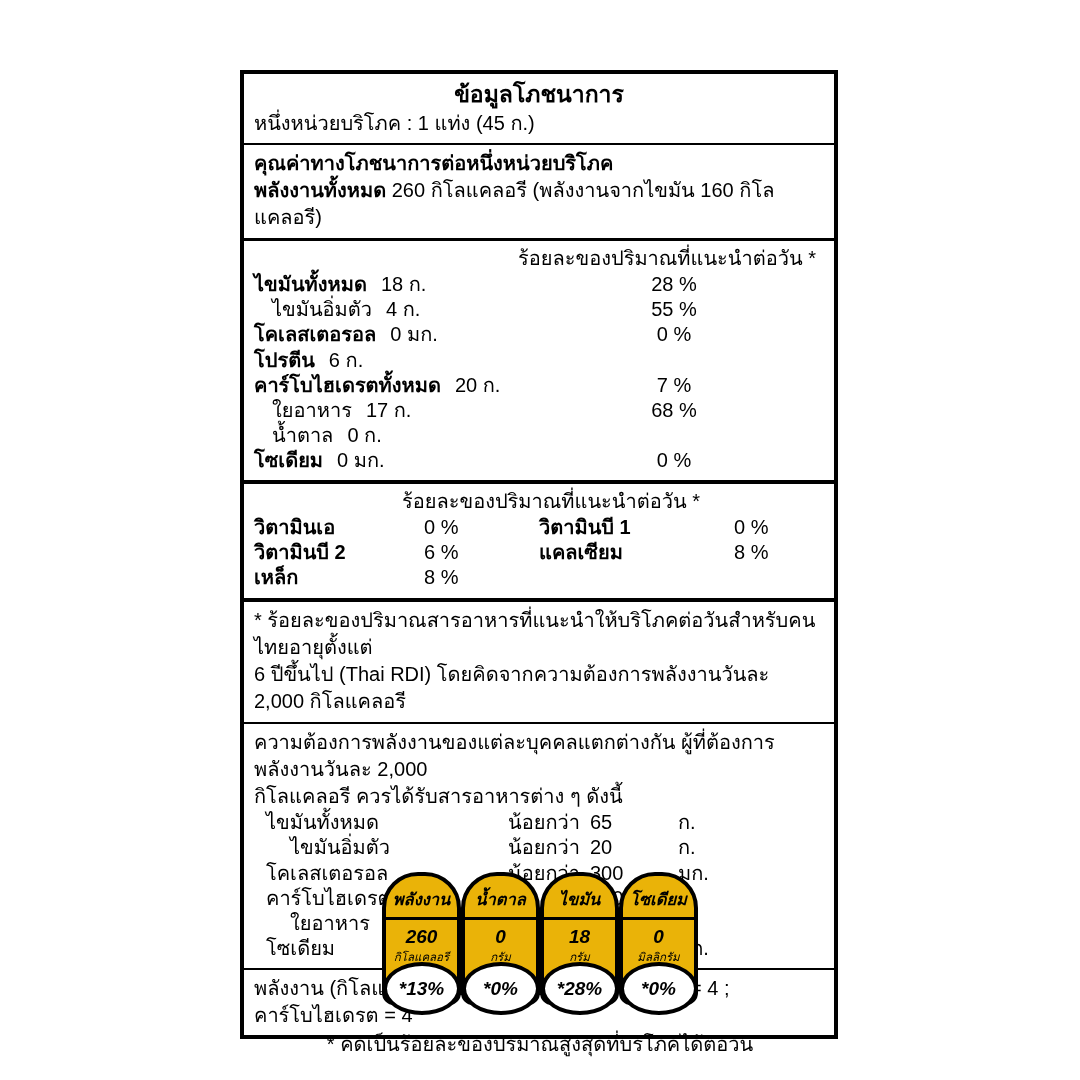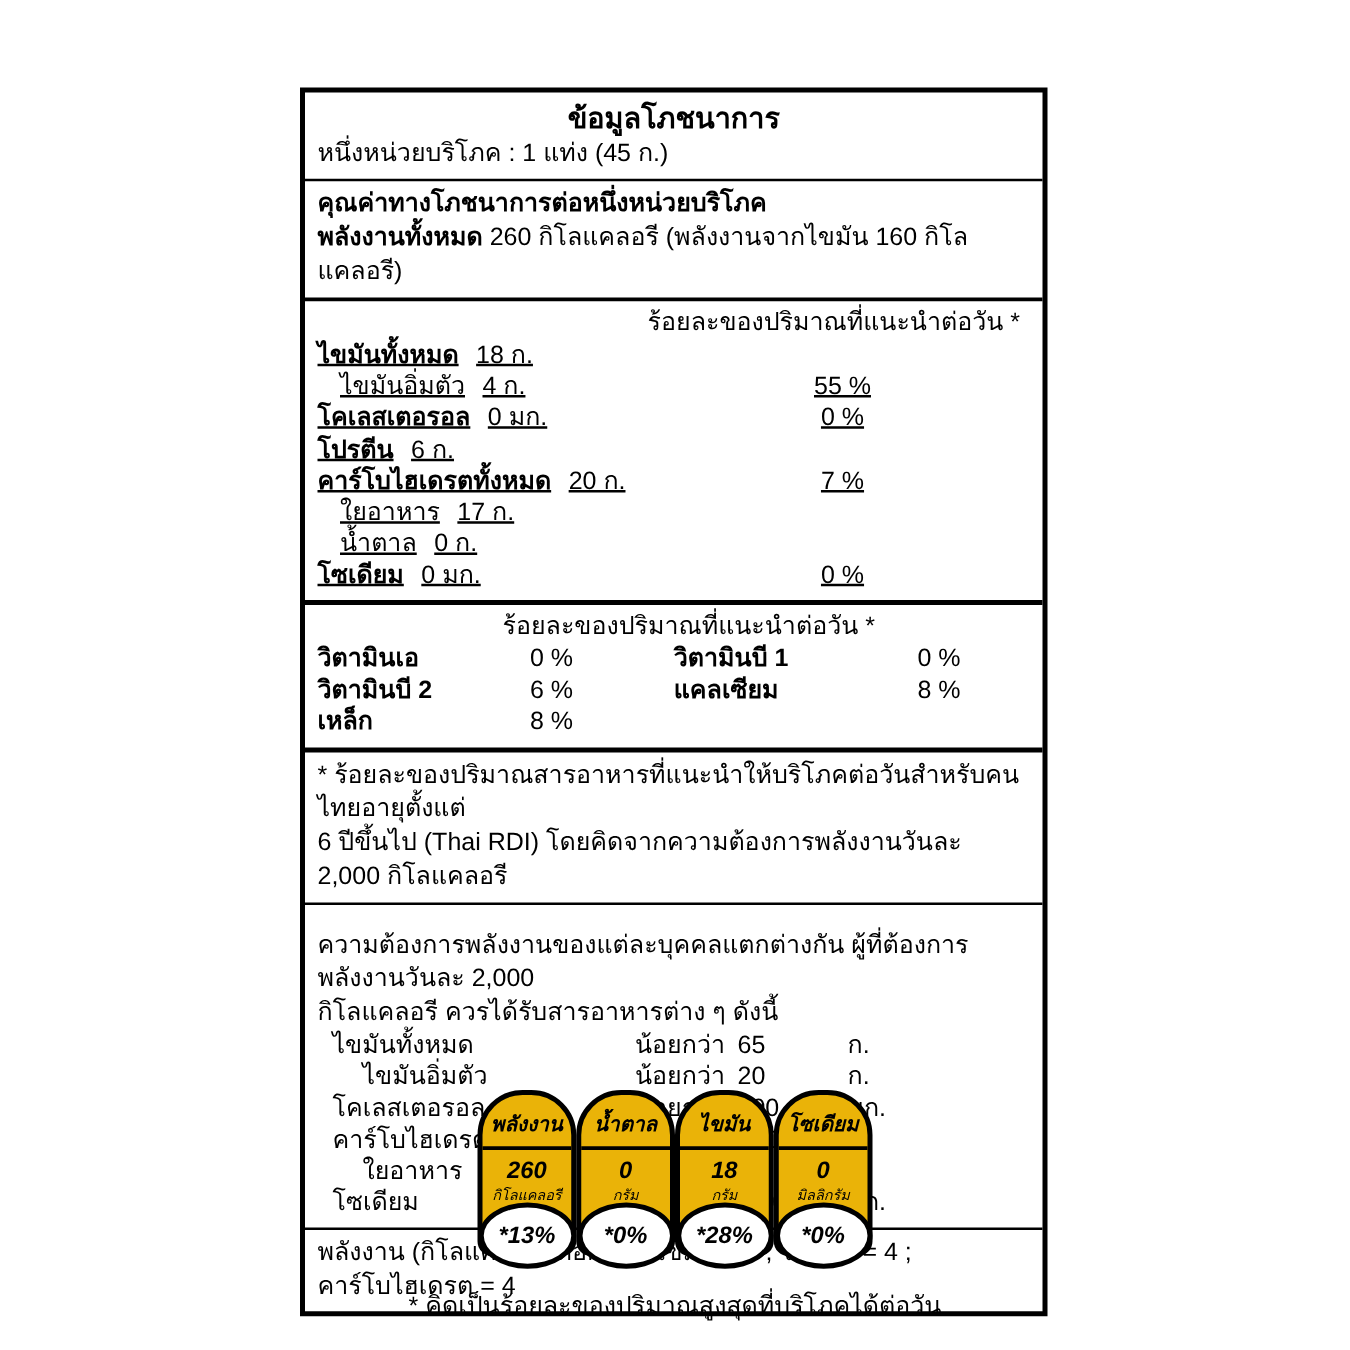--- a/index.html
+++ b/index.html
@@ -14,39 +14,39 @@
     box-sizing:border-box;border:4px solid #000;background:#fff;margin-top:42px;
   }
   .sec{padding:4px 10px;box-sizing:border-box;}
   .sec-head{border-bottom:2px solid #000;padding-top:4px;padding-bottom:6px;}
   .nf-title{text-align:center;font-weight:bold;font-size:23px;line-height:32px;}
   .nf-line{font-size:20px;line-height:27px;}
   .sec-energy{border-bottom:3px solid #000;padding-top:5px;padding-bottom:7px;}
   .bold{font-weight:bold;}
   .sec-nutrients{border-bottom:4px solid #000;padding-top:3px;padding-bottom:6px;}
   .pct-header{font-size:20px;line-height:28px;text-align:right;padding-right:8px;}
-  .n-row{display:flex;align-items:baseline;font-size:20px;line-height:25.2px;text-decoration:underline;}
+  .n-row{display:flex;align-items:baseline;font-size:20px;line-height:25.2px;}
   .n-row .name{}
   .n-row .amount{margin-left:14px;font-weight:normal;}
   .n-label{flex:1;padding-left:0;}
   .ind0{padding-left:0;}
   .ind1{padding-left:18px;}
   .n-pct{width:230px;flex-shrink:0;text-align:center;padding-right:70px;box-sizing:border-box;}
   
   .sec-vitamins{border-bottom:4px solid #000;padding-top:4px;padding-bottom:8px;}
   .vit-header{font-size:20px;line-height:27px;padding-left:148px;}
   .v-row{display:flex;font-size:20px;line-height:25.2px;}
   .v-c1{width:170px;font-weight:bold;}
   .v-v1{width:115px;}
   .v-c2{width:195px;font-weight:bold;}
   .v-v2{flex:1;}
   
   .sec-rdi{border-bottom:2px solid #000;padding-top:5px;padding-bottom:7px;}
   
-  .sec-daily{border-bottom:2px solid #000;padding-top:19px;padding-bottom:7px;}
+  .sec-daily{border-bottom:2px solid #000;padding-top:5px;padding-bottom:7px;}
   .d-row{display:flex;font-size:20px;line-height:25.2px;padding-right:102px;}
   .d-name{flex:1;}
   .d-ind1{padding-left:12px;}
   .d-ind2{padding-left:36px;}
   .d-cond{width:82px;flex-shrink:0;}
   .d-val{width:70px;flex-shrink:0;text-align:left;}
   .d-unit{width:62px;flex-shrink:0;padding-left:18px;box-sizing:border-box;}
   .sec-epg{padding-top:5px;padding-bottom:6px;}
   
   .gda-panel{position:absolute;left:382px;top:872px;display:flex;}
@@ -85,39 +85,41 @@
   <div class="sec sec-energy">
     <div class="nf-line bold">คุณค่าทางโภชนาการต่อหนึ่งหน่วยบริโภค</div>
     <div class="nf-line"><span class="bold">พลังงานทั้งหมด</span><span> 260 กิโลแคลอรี (พลังงานจากไขมัน 160 กิโลแคลอรี)</span></div>
   </div>
 
   <div class="sec sec-nutrients">
     <div class="pct-header">ร้อยละของปริมาณที่แนะนำต่อวัน *</div>
 
     <div class="n-row">
       <div class="n-label ind0"><span class="name bold">ไขมันทั้งหมด</span><span class="amount">18 ก.</span></div>
+      <div class="n-pct">28 %</div>
     </div>
     <div class="n-row">
       <div class="n-label ind1"><span class="name">ไขมันอิ่มตัว</span><span class="amount">4 ก.</span></div>
       <div class="n-pct">55 %</div>
     </div>
     <div class="n-row">
       <div class="n-label ind0"><span class="name bold">โคเลสเตอรอล</span><span class="amount">0 มก.</span></div>
       <div class="n-pct">0 %</div>
     </div>
     <div class="n-row">
       <div class="n-label ind0"><span class="name bold">โปรตีน</span><span class="amount">6 ก.</span></div>
       <div class="n-pct"></div>
     </div>
     <div class="n-row">
       <div class="n-label ind0"><span class="name bold">คาร์โบไฮเดรตทั้งหมด</span><span class="amount">20 ก.</span></div>
       <div class="n-pct">7 %</div>
     </div>
     <div class="n-row">
       <div class="n-label ind1"><span class="name">ใยอาหาร</span><span class="amount">17 ก.</span></div>
+      <div class="n-pct">68 %</div>
     </div>
     <div class="n-row">
       <div class="n-label ind1"><span class="name">น้ำตาล</span><span class="amount">0 ก.</span></div>
       <div class="n-pct"></div>
     </div>
     <div class="n-row">
       <div class="n-label ind0"><span class="name bold">โซเดียม</span><span class="amount">0 มก.</span></div>
       <div class="n-pct">0 %</div>
     </div>
   </div>

